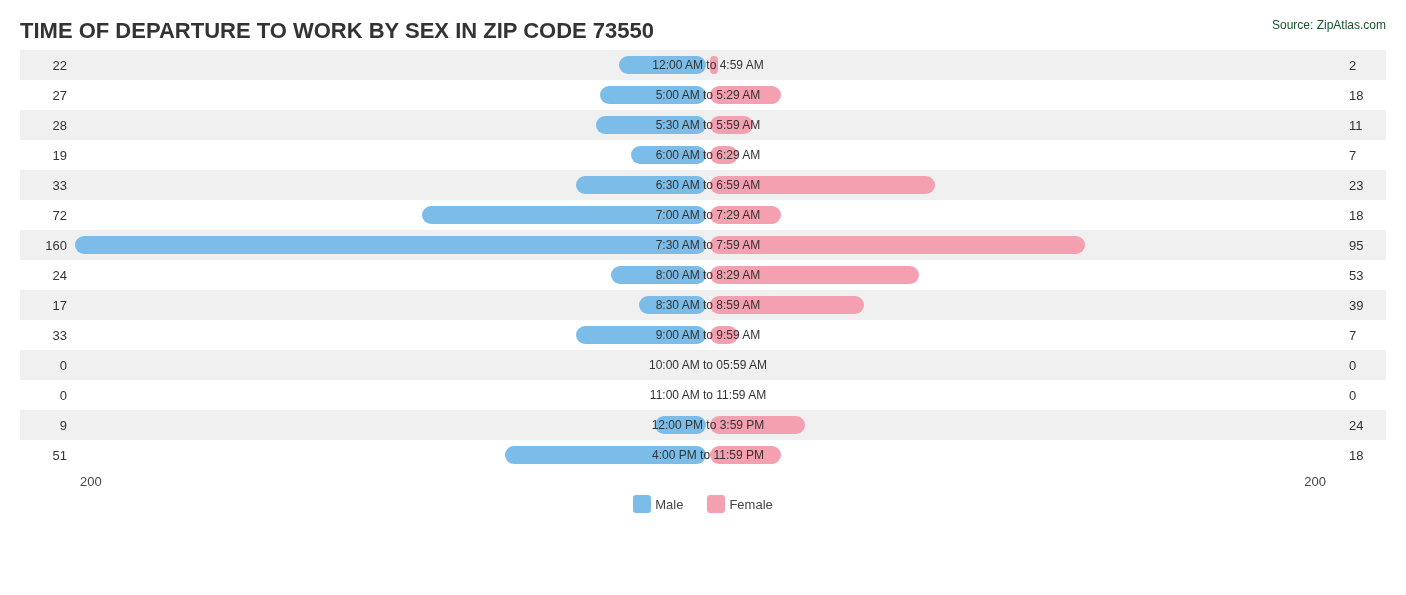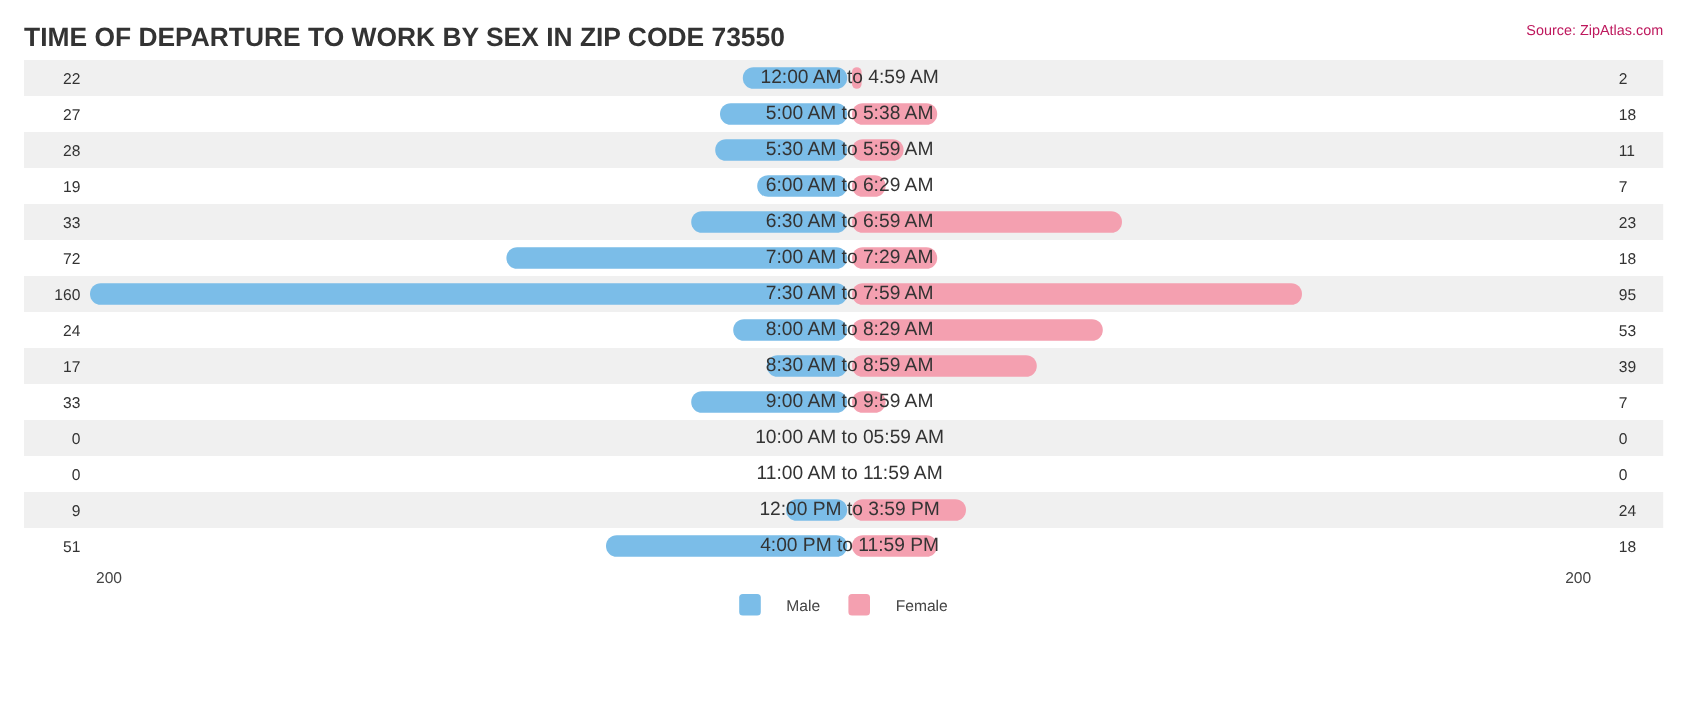--- a/index.html
+++ b/index.html
@@ -21,41 +21,41 @@
       font-size: 22px;
       font-weight: 600;
       color: #333;
       margin-bottom: 6px;
     }
     .source {
       position: absolute;
       top: 18px;
       right: 20px;
       font-size: 12px;
-      color: #be185d;
+      color: #14532d;
     }
     .axis-labels {
       display: flex;
       justify-content: space-between;
       padding: 4px 60px 0 60px;
       font-size: 13px;
       color: #444;
     }
     .legend {
       display: flex;
       justify-content: center;
       gap: 24px;
       margin-top: 6px;
       font-size: 13px;
       color: #444;
     }
     .legend-item {
       display: flex;
       align-items: center;
-      gap: 21px;
+      gap: 4px;
     }
     .legend-box {
       width: 18px;
       height: 18px;
       border-radius: 3px;
     }
 
     
     .chart-inner {
       position: relative;
@@ -93,21 +93,21 @@
       height: 100%;
       display: flex;
       justify-content: flex-start;
       align-items: center;
       padding-left: 2px;
     }
     .center-label {
       position: absolute;
       left: 50%;
       transform: translateX(-50%);
-      font-size: 16px;
+      font-size: 12px;
       color: #333;
       white-space: nowrap;
       background: transparent;
       z-index: 5;
       pointer-events: none;
     }
     .bblue {
       background: #7bbde8;
       height: 18px;
       border-radius: 9px;
@@ -139,21 +139,21 @@
           </div>
         </div>
         <div class="rv">2</div>
       </div>
       <div class="chart-row">
         <div class="lv">27</div>
         <div class="dual-bar">
           <div class="lbar-wrap">
             <div class="bblue" style="width: 16.875%; max-width: 100%;"></div>
           </div>
-          <div class="center-label">5:00 AM to 5:38 AM</div>
+          <div class="center-label">5:00 AM to 5:29 AM</div>
           <div class="rbar-wrap">
             <div class="bpink" style="width: 11.25%; max-width: 100%;"></div>
           </div>
         </div>
         <div class="rv">18</div>
       </div>
       <div class="chart-row">
         <div class="lv">28</div>
         <div class="dual-bar">
           <div class="lbar-wrap">

